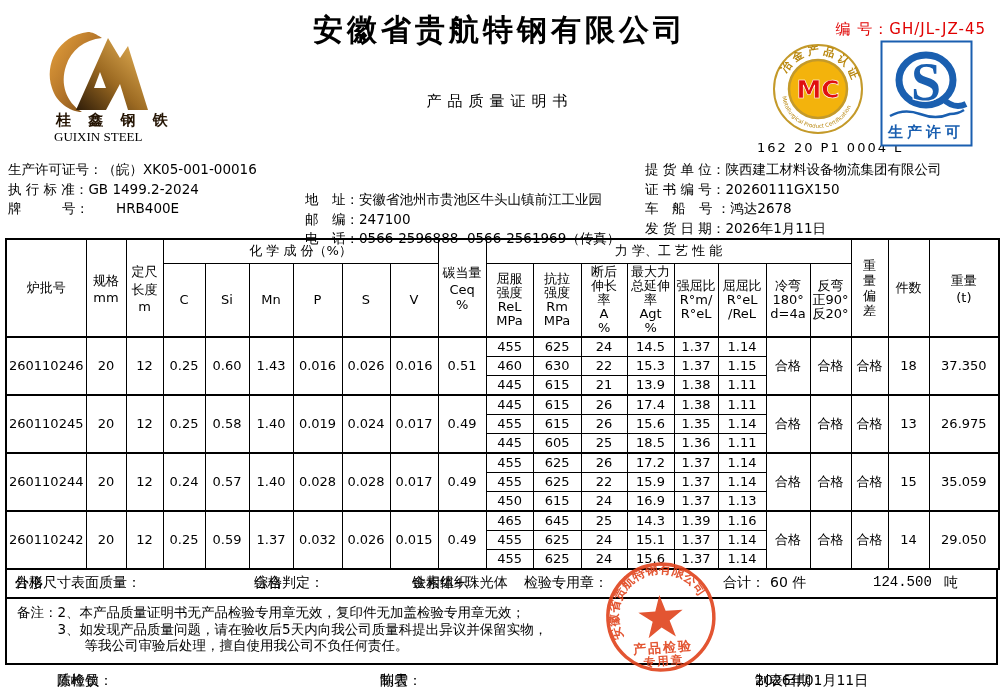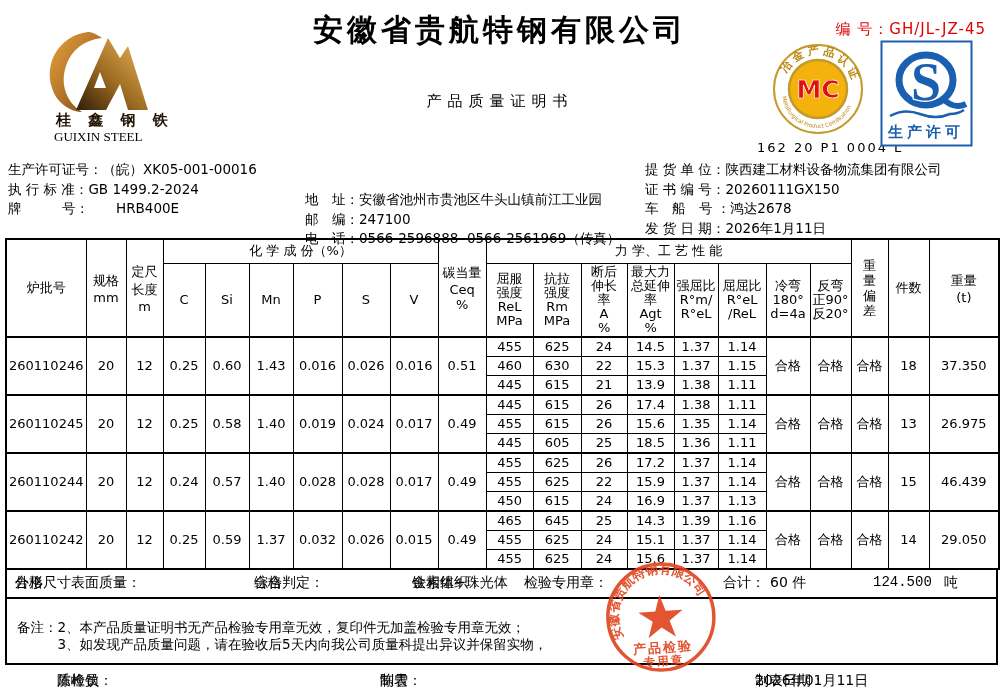--- a/index.html
+++ b/index.html
@@ -57,21 +57,21 @@
     position:relative; width:993px; height:29px;
     border:2px solid #000; border-top:none; font-size:14px; line-height:25px;
   }
   .summary span { position:absolute; top:0; white-space:pre; }
   .s-dim { left:8px; }  .s-overall { left:247px; } .s-metallo { left:405px; }
   .s-stamp { left:517px; } .s-total { left:716px; } .s-pieces { left:763px; }
   .s-weight { left:866px;font-family:Liberation Mono, monospace; } .s-unit { left:937px; }
   
   .notes {
     position:relative; width:993px; height:66px; border:2px solid #000; border-top:none;
-    font-size:13.5px; padding:20px 6px 0 10px; display:flex;
+    font-size:13.5px; padding:5px 6px 0 10px; display:flex;
   }
   .notes-label { white-space:pre; line-height:16.5px; }
   .note-line { line-height:16.5px; white-space:pre; }
   
   .footer { position:relative; width:993px; height:30px; font-size:14px; line-height:30px; }
   .footer span { position:absolute; top:0; white-space:pre; }
   .f-inspector { left:52px; } .f-tab { left:375px; } .f-date { left:750px; }
   
   .stamp { position:absolute; left:604px; top:559px; z-index:5; opacity:0.9; transform:rotate(-4deg); }
 </style>
@@ -330,21 +330,21 @@
             <td>455</td>
             <td>625</td>
             <td>26</td>
             <td>17.2</td>
             <td>1.37</td>
             <td>1.14</td>
             <td rowspan="3">合格</td>
             <td rowspan="3">合格</td>
             <td rowspan="3">合格</td>
             <td rowspan="3">15</td>
-            <td rowspan="3">46.439</td>
+            <td rowspan="3">35.059</td>
           </tr>
           <tr>
             <td>455</td>
             <td>625</td>
             <td>22</td>
             <td>15.9</td>
             <td>1.37</td>
             <td>1.14</td>
           </tr>
           <tr>
@@ -406,20 +406,21 @@
       <span class="s-pieces">60 件</span>
       <span class="s-weight">124.500</span>
       <span class="s-unit">吨</span>
     </div>
 
     <div class="notes">
       <span class="notes-label">备注：</span>
       <div>
         <div class="note-line">2、本产品质量证明书无产品检验专用章无效，复印件无加盖检验专用章无效；</div>
         <div class="note-line">3、如发现产品质量问题，请在验收后5天内向我公司质量科提出异议并保留实物，</div>
+        <div class="note-line">　　等我公司审验后处理，擅自使用我公司不负任何责任。</div>
       </div>
     </div>
 
     <div class="footer">
       <span class="f-inspector"><span>质检员：</span><span>陈峰钦</span></span>
       <span class="f-tab"><span>制表：</span><span>陈雪</span></span>
       <span class="f-date"><span>制表日期：</span><span>2026年01月11日</span></span>
     </div>
   </div>
 

